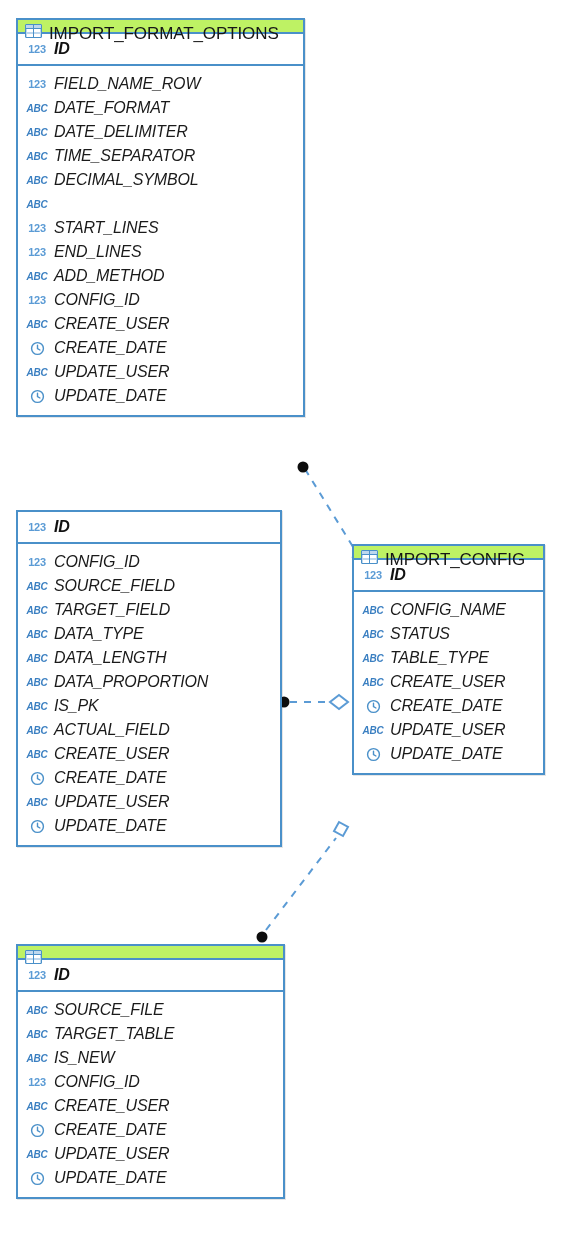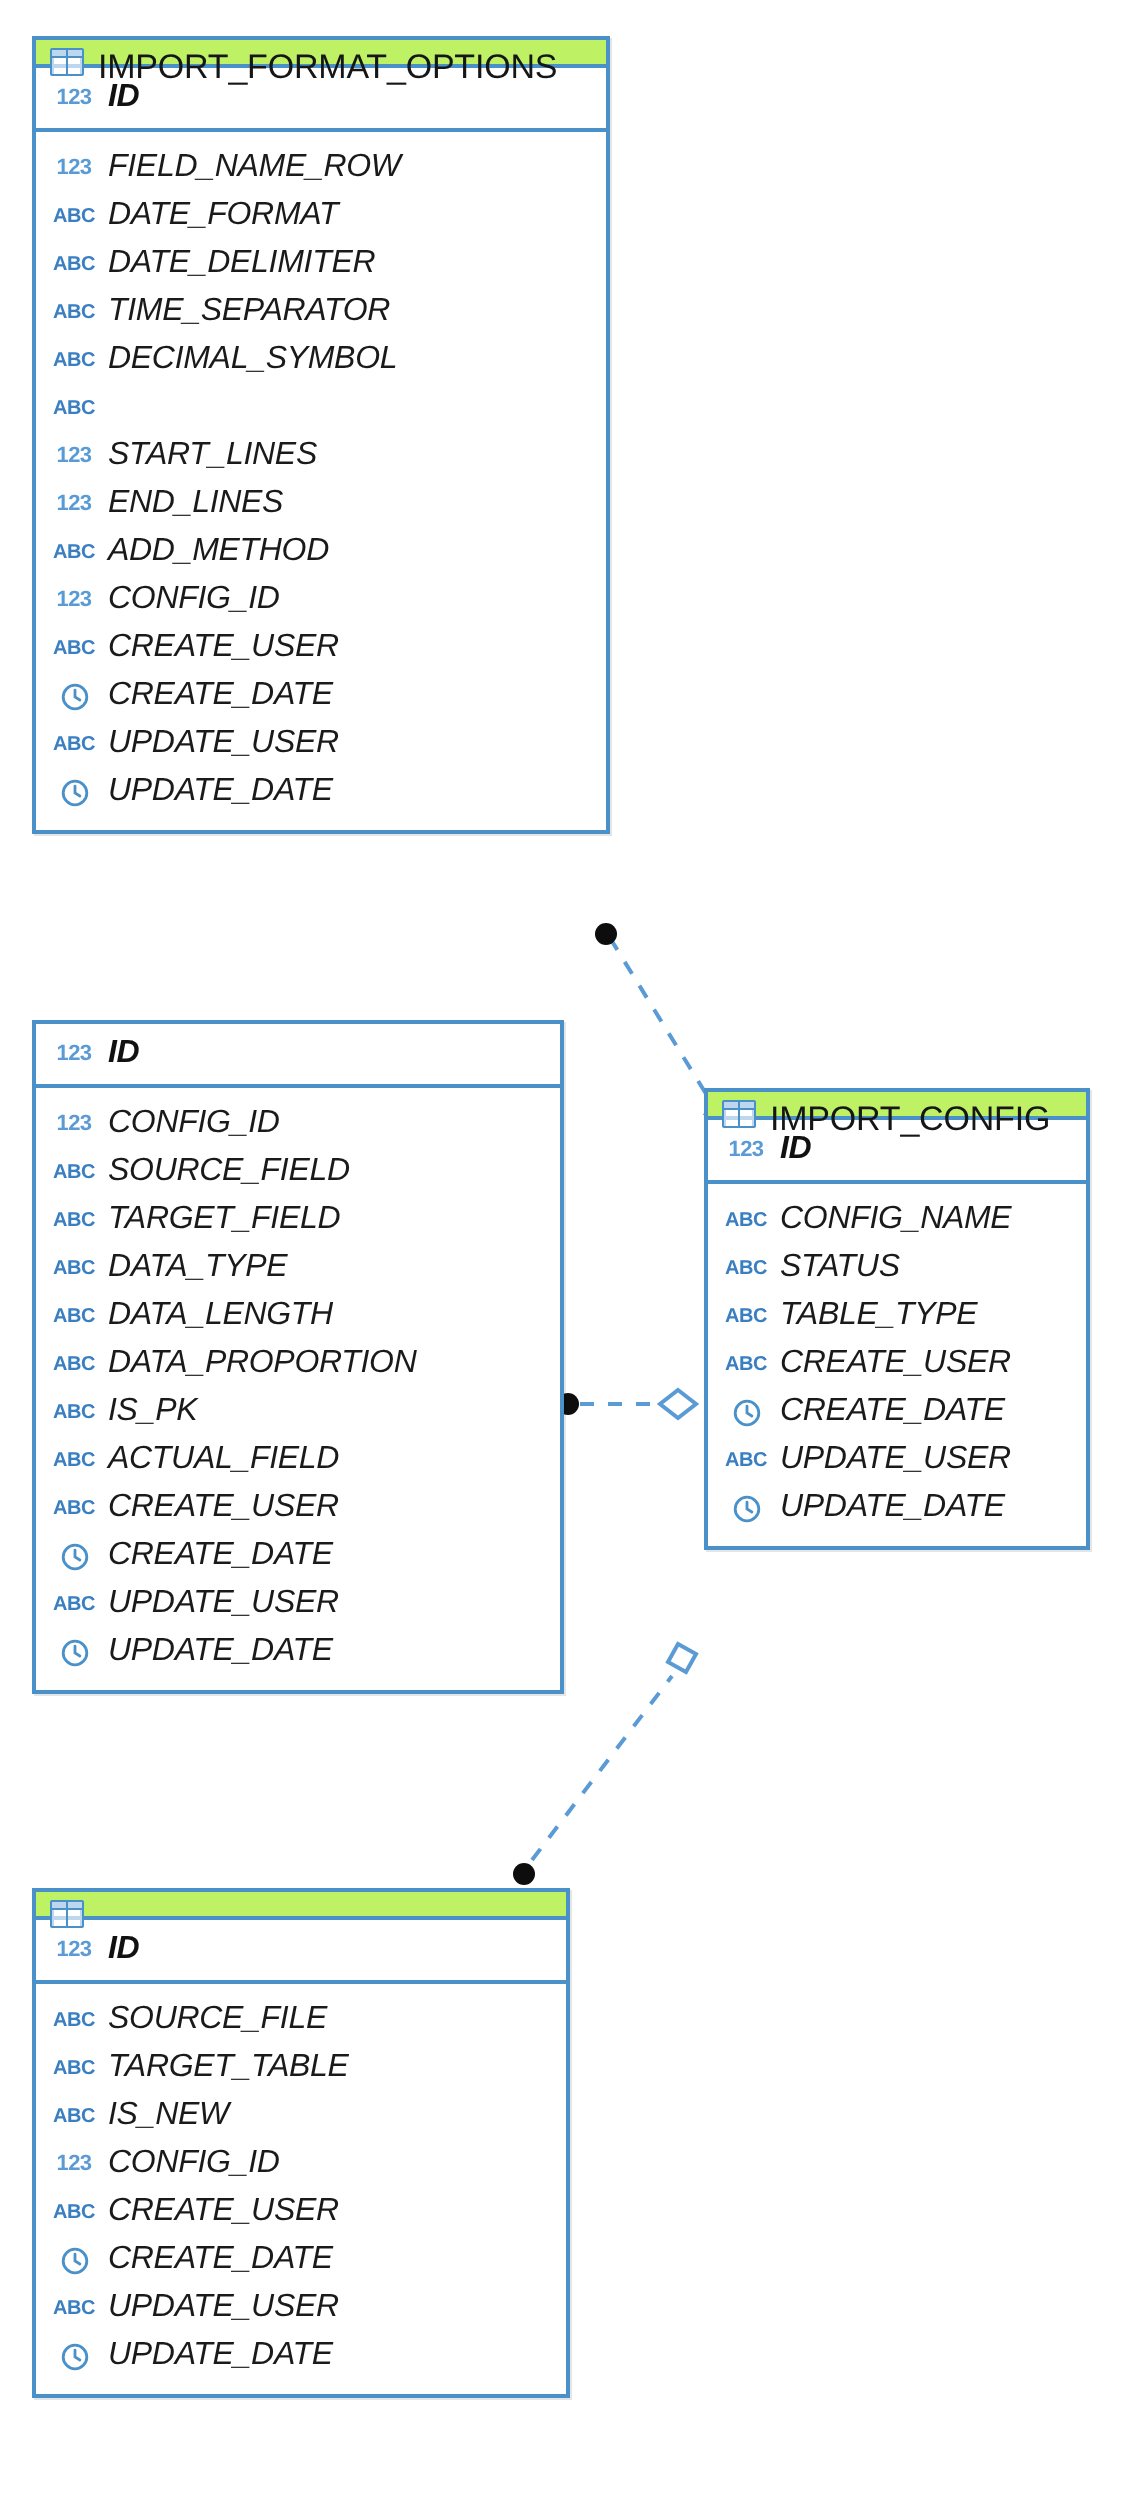--- a/index.html
+++ b/index.html
@@ -129,20 +129,21 @@
     color: #5b9bd5;
     letter-spacing: -0.3px;
     font-family: "Liberation Sans", sans-serif;
   }
   .dt-str {
     font-size: 10px;
     font-weight: bold;
     color: #3a7fc1;
     letter-spacing: -0.2px;
     font-family: "Liberation Sans", sans-serif;
+    font-style: italic;
   }
   .dt-date {
     width: 15px;
     height: 15px;
   }
 
   
   .connector-layer {
     position: absolute;
     left: 0; top: 0;

